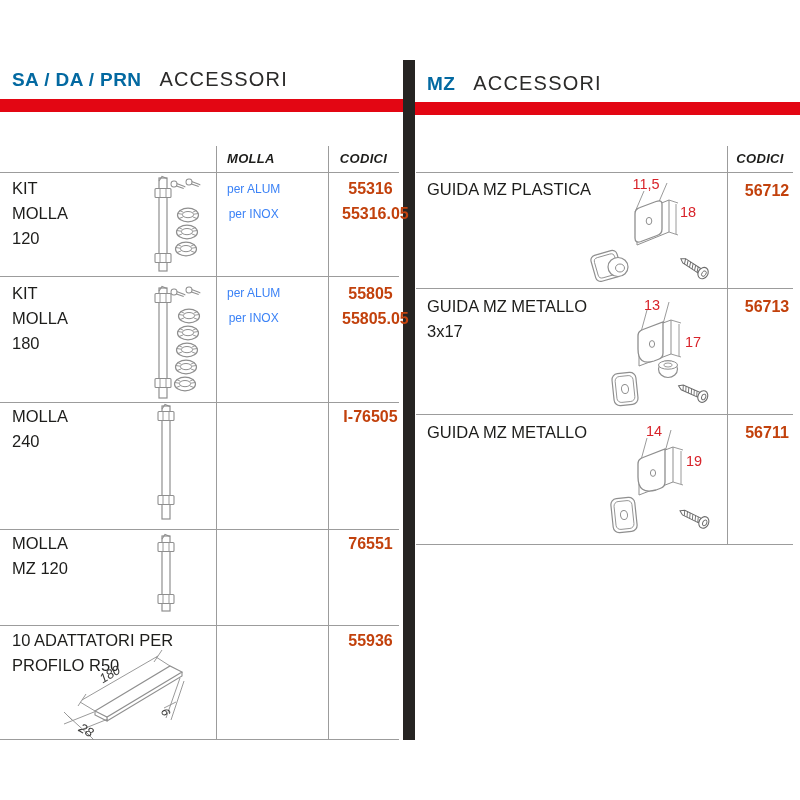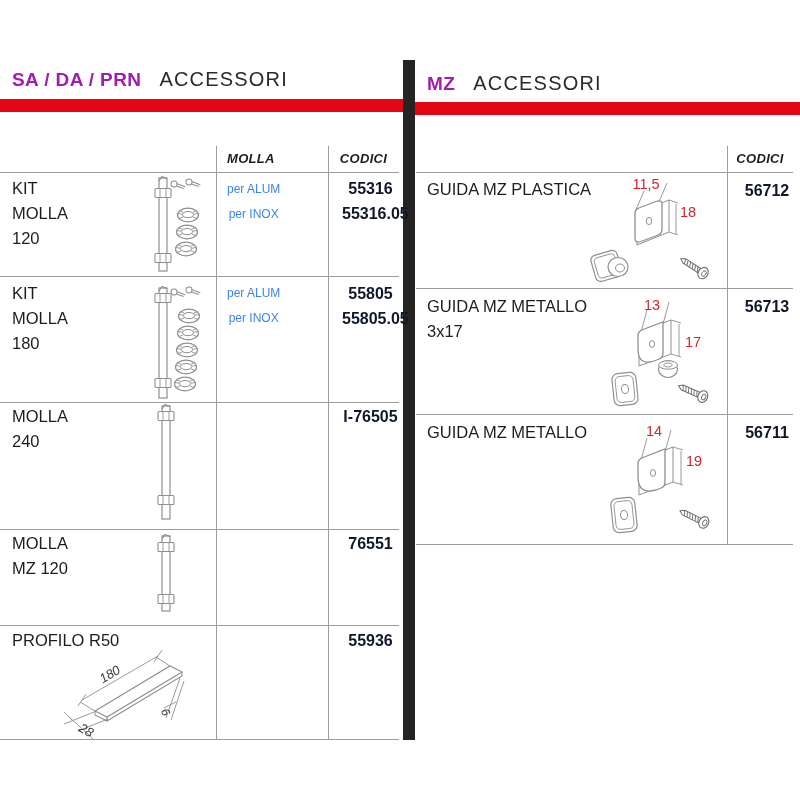--- a/index.html
+++ b/index.html
@@ -3,26 +3,26 @@
 <meta charset="utf-8">
 <style>
   * { margin:0; padding:0; box-sizing:border-box; }
   body { background:#ffffff; font-family:"Liberation Sans", sans-serif; }
   .page { position:relative; width:800px; height:800px; background:#ffffff; overflow:hidden; }
   .hline { position:absolute; height:1px; background:#9c9c9c; }
   .vline { position:absolute; width:1px; background:#9c9c9c; }
   .redbar { position:absolute; height:13px; background:#e30613; }
   .divider { position:absolute; background:#262422; }
   .title-row { position:absolute; display:flex; align-items:baseline; gap:18px; white-space:nowrap; }
-  .title-red { color:#a21caf; font-weight:800; font-size:19px; letter-spacing:.4px;text-align:center; }
+  .title-red { color:#0369a1; font-weight:800; font-size:19px; letter-spacing:.4px;text-align:center; }
   .title-dark { color:#2b2a29; font-weight:400; font-size:20px; letter-spacing:1.2px; }
   .colhead { position:absolute; font-style:italic; font-weight:700; font-size:13px; color:#1d1d1b; letter-spacing:.3px; }
   .name { position:absolute; font-size:16.5px; color:#1d1d1b; line-height:25px; white-space:nowrap; }
   .colore { position:absolute; font-size:12px; color:#3b82f6; line-height:25px; white-space:nowrap;text-align:center; }
-  .code { position:absolute; color:#0f172a; font-weight:600; font-size:16px; line-height:25px; text-align:center; white-space:nowrap;padding-left:14px; }
+  .code { position:absolute; color:#c2410c; font-weight:600; font-size:16px; line-height:25px; text-align:center; white-space:nowrap;padding-left:14px; }
   svg { position:absolute; overflow:visible; }
   svg text { font-family:"Liberation Sans", sans-serif; }
   .dim { font-size:14.5px; fill:#d8232a; }
   .dim-dark { font-size:13px; fill:#3c3c3b; font-style:italic; }
 </style>
 </head>
 <body>
 
 <div class="page">
 
@@ -144,20 +144,21 @@
     <rect x="12" y="5" width="8" height="75" fill="#fff" stroke="#8f8f8f" stroke-width="1.2"></rect>
     <path d="M12,8 L15,3.5 L20,5.5" fill="none" stroke="#8f8f8f" stroke-width="1.1"></path>
     <use href="#clip" x="16" y="16"></use>
     <use href="#clip" x="16" y="68"></use>
   </svg>
   <div class="code" style="left:328px; top:531px; width:71px;">
     <div>76551</div>
   </div>
 
   <div class="name" style="left:12px; top:628px;">
+    <div>10 ADATTATORI PER</div>
     <div>PROFILO R50</div>
   </div>
   <svg style="left:50px; top:648px;" width="320" height="100" viewBox="0 0 320 100">
 
     <polygon points="45,63 120,18 132,24 57,69" fill="#fff" stroke="#8f8f8f" stroke-width="1.1"></polygon>
     <path d="M45,63 L45,67 L57,73 L57,69 M57,73 L132,28 L132,24" fill="none" stroke="#8f8f8f" stroke-width="1.1"></path>
 
     <path d="M45,63 L30,54 M120,18 L106,9 M32,52 L108,8" fill="none" stroke="#8f8f8f" stroke-width="0.9"></path>
     <path d="M28,58 L36,46 M104,14 L112,2" fill="none" stroke="#8f8f8f" stroke-width="0.9"></path>
     <text class="dim-dark" transform="translate(62,30) rotate(-30.5)" text-anchor="middle">180</text>

